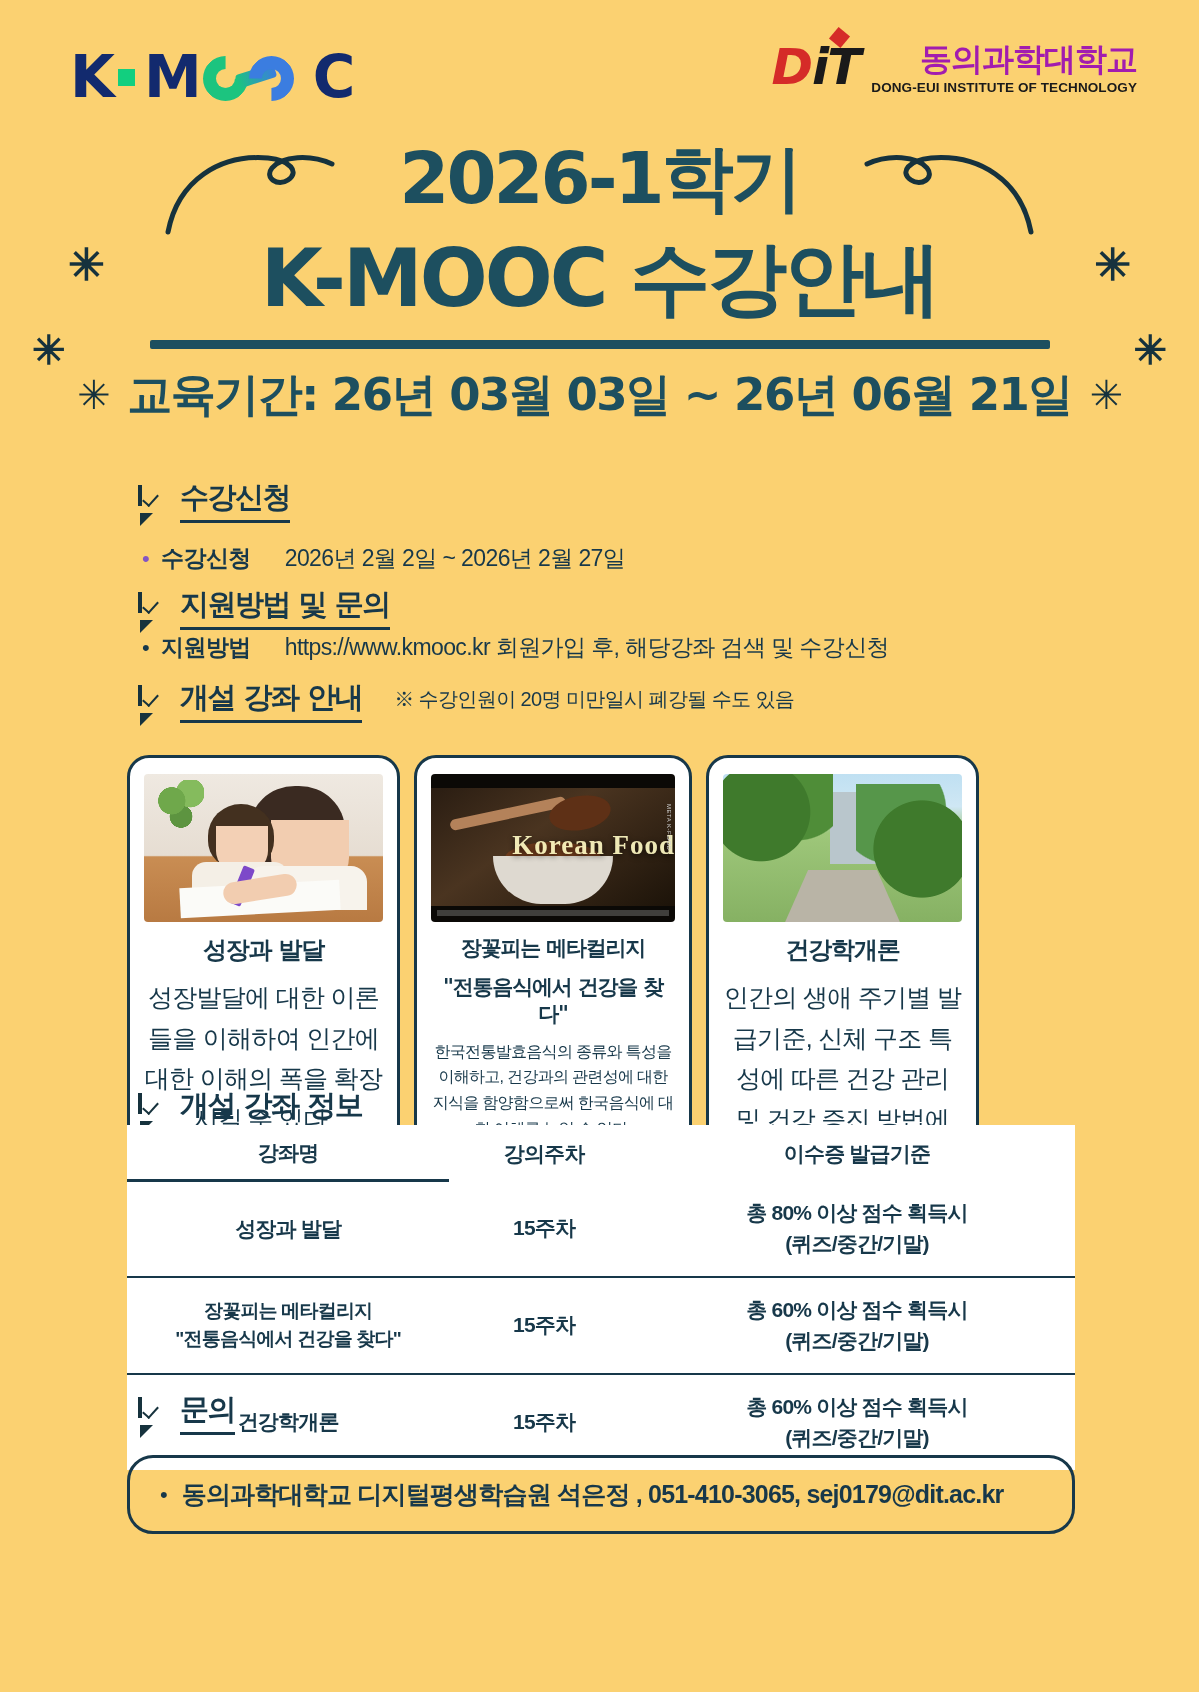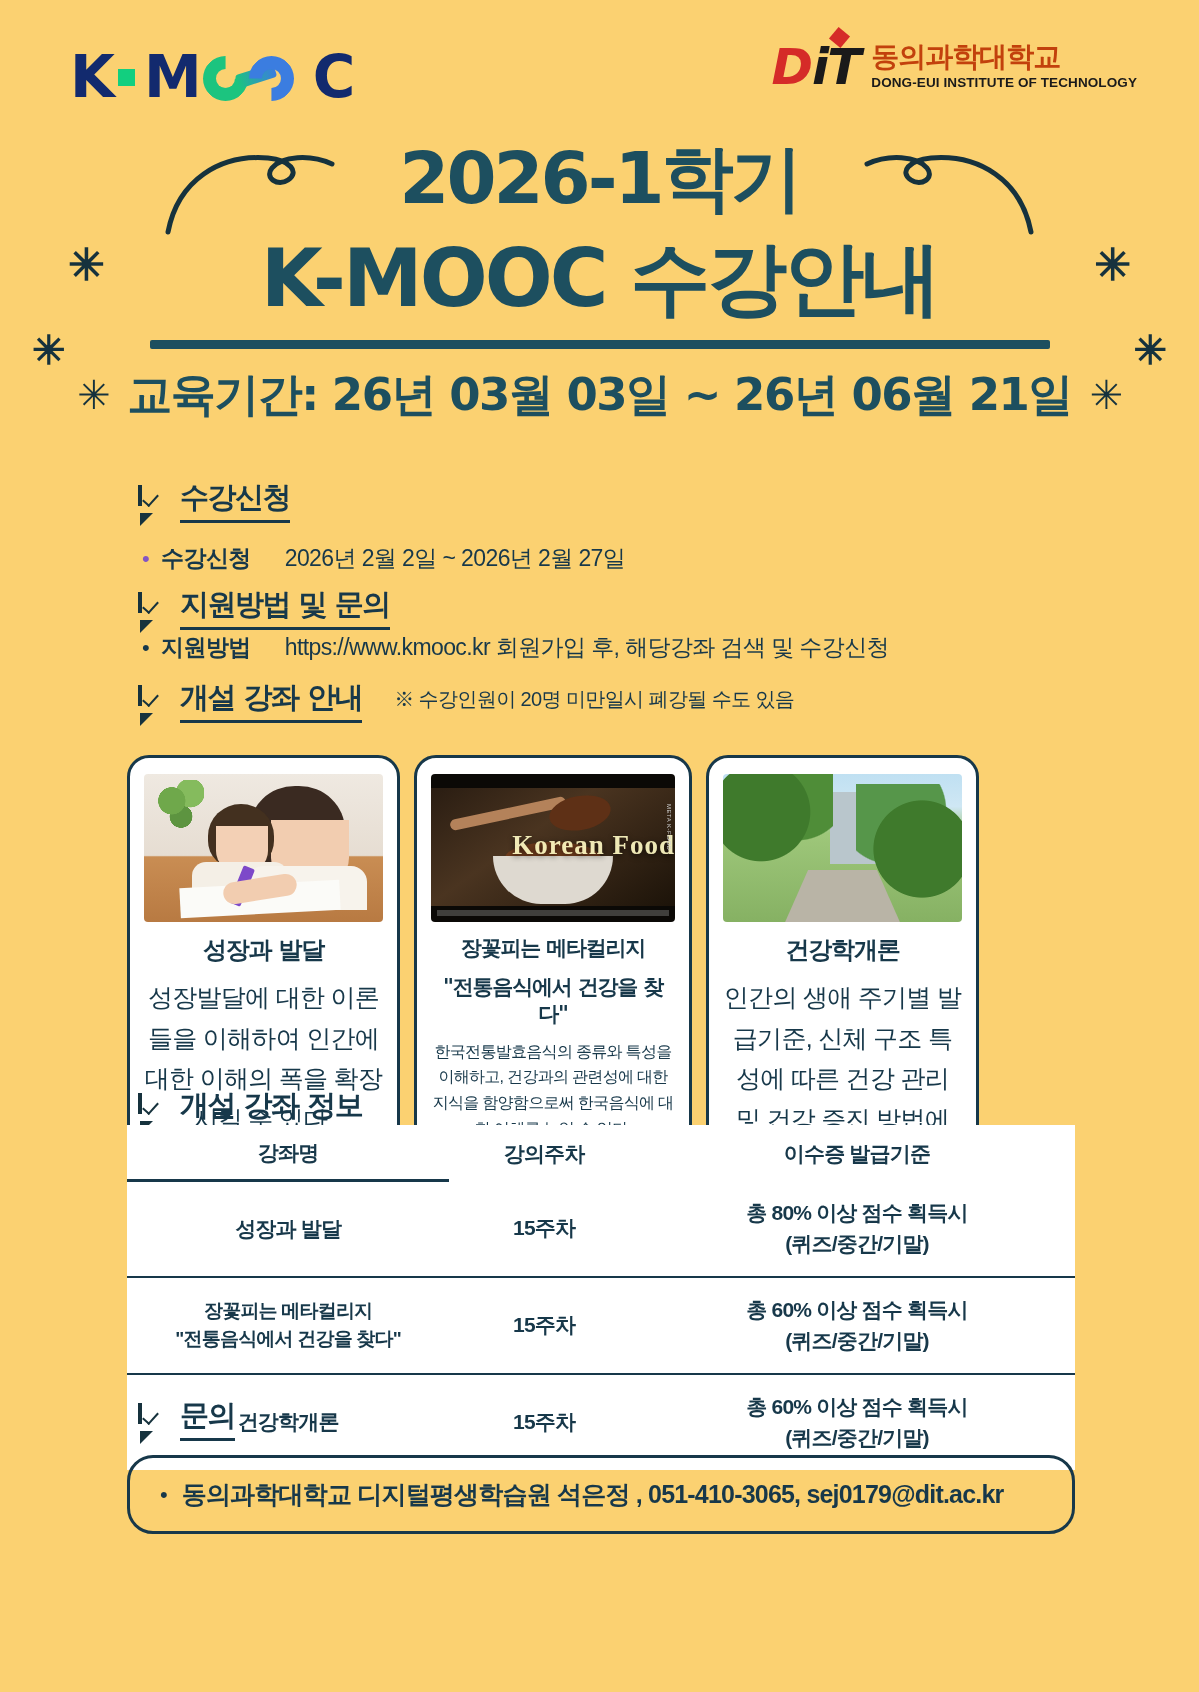--- a/index.html
+++ b/index.html
@@ -56,21 +56,21 @@
   .dit-mark { position: relative; display: flex; align-items: baseline; }
   .dit-d { font-size: 50px; font-weight: 900; color: #d52b28; font-style: italic; line-height: 1;
            font-family: "DejaVu Sans", sans-serif; letter-spacing: -1px; }
   .dit-it { font-size: 50px; font-weight: 900; color: #1a1a1a; font-style: italic; line-height: 1;
             font-family: "DejaVu Sans", sans-serif; letter-spacing: -2px; }
   .dit-diamond {
     position: absolute; width: 15px; height: 15px; background: #d52b28;
     transform: rotate(40deg); left: 60px; top: -12px;
   }
   .dit-names { display: flex; flex-direction: column; }
-  .dit-kr { font-size: 28px; font-weight: 800; color: #c2410c; line-height: 1.08; letter-spacing: -1px; }
+  .dit-kr { font-size: 32px; font-weight: 800; color: #a21caf; line-height: 1.08; letter-spacing: -1px; text-align: right; }
   .dit-en { font-size: 13.5px; font-weight: 700; color: #1a1a1a; letter-spacing: 0.1px; margin-top: 3px; }
 
   
   .title-area { position: absolute; left: 0; top: 140px; width: 1199px; text-align: center; }
   .headline {
     color: #1d4f5f; font-weight: 900; letter-spacing: -3px;
     line-height: 1.08; font-family: "DejaVu Sans", sans-serif;
   }
   .headline.l1 { font-size: 72px; }
   .headline.l2 { font-size: 80px; margin-top: 18px; }
@@ -410,21 +410,21 @@
           <td>15주차</td>
           <td>
             <div>총 60% 이상 점수 획득시</div>
             <div>(퀴즈/중간/기말)</div>
           </td>
         </tr>
       </tbody>
     </table>
   </div>
 
-  <div class="sec" style="left:138px; top:1390px;margin-top:6px;">
+  <div class="sec" style="left:138px; top:1390px;">
     <span class="chk"><span class="box"></span><span class="tail"></span></span>
     <span class="sec-title">문의</span>
   </div>
 
   <div class="contact-box">
     <span class="bdot">•</span>
     <span class="contact-text">동의과학대학교 디지털평생학습원 석은정 , 051-410-3065, sej0179@dit.ac.kr</span>
   </div>
 
 </div>

